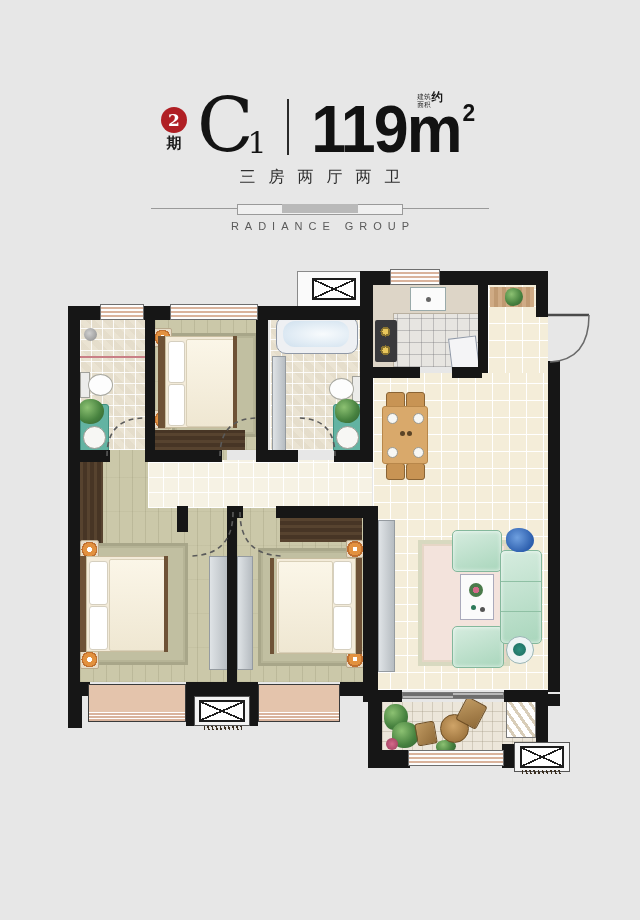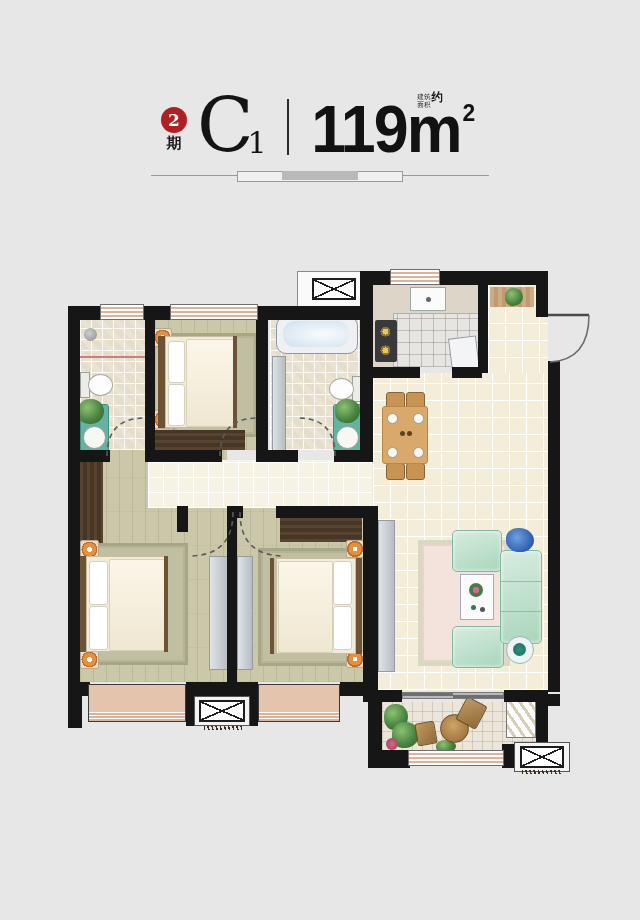--- a/index.html
+++ b/index.html
@@ -80,25 +80,27 @@
       <span class="area-unit">m</span>
       <span class="area-sup">2</span>
       <span class="area-note">
         <span class="area-note-small">
           <span>建筑</span><br><span>面积</span>
         </span>
         <span class="area-note-yue">约</span>
       </span>
     </div>
   </div>
+  <div class="subtitle">三房两厅两卫</div>
   <div class="rule">
     <div class="rule-line"></div>
     <div class="rule-box"></div>
     <div class="rule-fill"></div>
   </div>
+  <div class="brand">RADIANCE GROUP</div>
 </div>
 
 <div class="abs" style="left:0;top:0;width:640px;height:920px">
 
   <div class="f-bath" style="left:80px;top:318px;width:65px;height:132px"></div>
   <div class="f-sage" style="left:155px;top:318px;width:103px;height:132px"></div>
   <div class="f-bath" style="left:270px;top:312px;width:90px;height:138px"></div>
   <div class="f-kitchen" style="left:373px;top:285px;width:105px;height:82px"></div>
   <div class="f-cream" style="left:488px;top:285px;width:60px;height:90px"></div>
   <div class="f-cream" style="left:373px;top:373px;width:175px;height:317px"></div>

